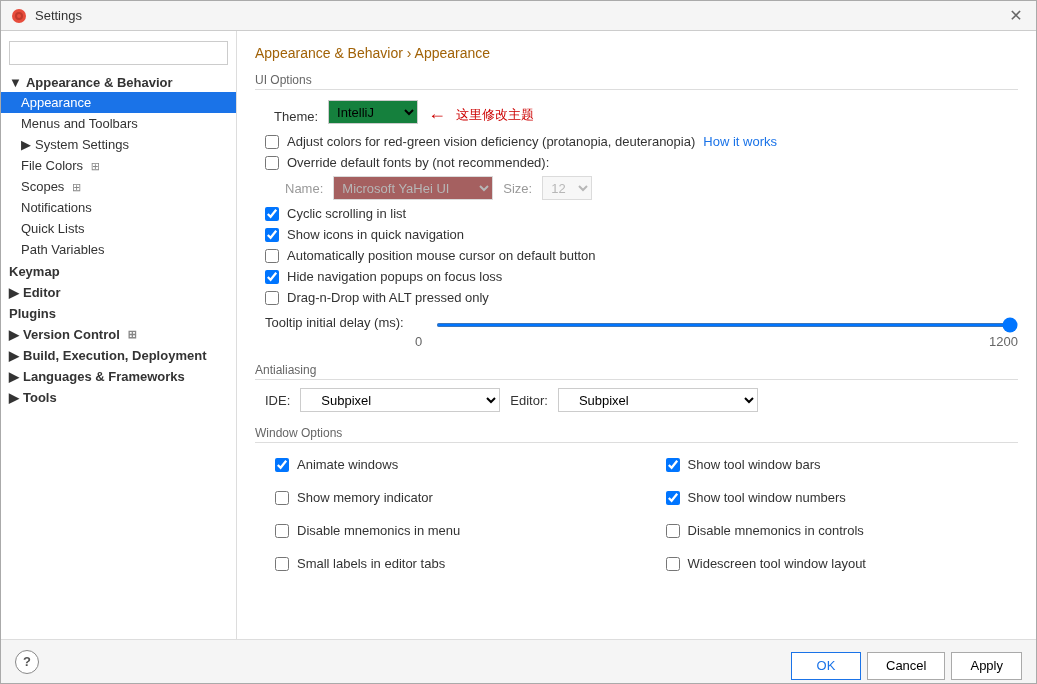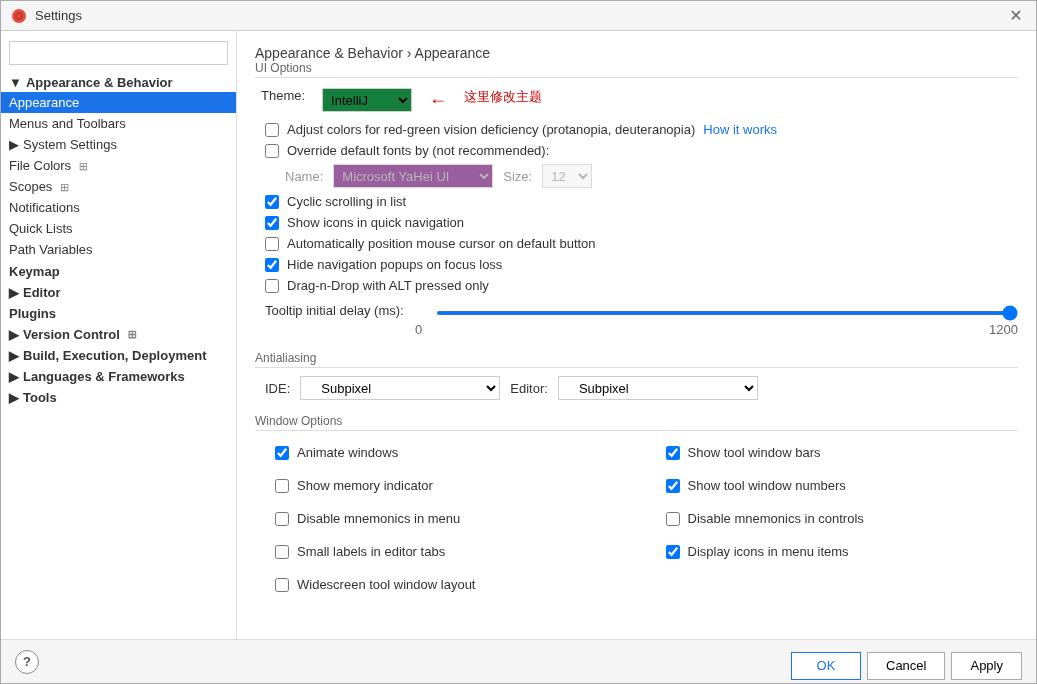--- a/index.html
+++ b/index.html
@@ -11,52 +11,52 @@
     .title-text { font-size: 13px; color: #333; }
     .close-btn { width: 20px; height: 20px; border: none; background: none; cursor: pointer; font-size: 16px; color: #666; display: flex; align-items: center; justify-content: center; }
     .content { display: flex; flex: 1; overflow: hidden; }
     .sidebar { width: 236px; background: #fff; border-right: 1px solid #ddd; overflow-y: auto; padding: 4px 0; }
     .search-box { margin: 6px 8px; padding: 3px 6px; border: 1px solid #ccc; width: calc(100% - 16px); height: 24px; font-size: 12px; background: #fff; }
     .sidebar-item { padding: 3px 8px 3px 16px; cursor: pointer; color: #333; font-size: 13px; }
     .sidebar-item.selected { background: #1a73e8; color: #fff; }
     .sidebar-group { padding: 4px 8px 2px 8px; font-weight: bold; font-size: 13px; color: #333; cursor: pointer; display: flex; align-items: center; gap: 4px; }
     .sidebar-subgroup { padding: 3px 8px 3px 24px; cursor: pointer; font-size: 13px; color: #333; display: flex; align-items: center; gap: 4px; }
     .main { flex: 1; padding: 14px 18px; overflow-y: auto; background: #fff; }
-    .breadcrumb { font-size: 14px; color: #404040; font-weight: normal; }
+    .breadcrumb { font-size: 14px; color: #a16207; margin-bottom: 12px; font-weight: normal; }
     .section-title { font-size: 12px; color: #666; margin-bottom: 10px; border-bottom: 1px solid #ddd; padding-bottom: 2px; }
-    .theme-row { display: flex; align-items: flex-start; gap: 17px; margin-bottom: 10px; margin-left: 6px; position: relative; }
+    .theme-row { display: flex; align-items: flex-end; gap: 10px; margin-bottom: 10px; margin-left: 19px; position: relative; }
     .theme-label { color: #333; }
     .theme-select { width: 90px; height: 24px; border: 1px solid #ccc; padding: 2px 4px; background: #15803d; cursor: pointer; }
     .red-arrow { color: #cc0000; font-size: 18px; }
     .annotation-text { color: #cc0000; font-size: 13px; }
     .checkbox-row { display: flex; align-items: center; gap: 8px; margin: 6px 0 6px 10px; }
     .checkbox-row input[type=checkbox] { width: 14px; height: 14px; cursor: pointer; }
     .checkbox-row label { color: #333; cursor: pointer; }
     .link { color: #1a73e8; cursor: pointer; text-decoration: none; }
     .override-row { margin-left: 10px; }
     .name-size-row { display: flex; align-items: center; gap: 10px; margin: 6px 0 6px 30px; }
-    .name-select { width: 160px; height: 24px; border: 1px solid #ccc; padding: 2px 4px; background: #701a75; color: #999; }
+    .name-select { width: 160px; height: 24px; border: 1px solid #ccc; padding: 2px 4px; background: #7f1d1d; color: #999; }
     .size-input { width: 50px; height: 24px; border: 1px solid #ccc; padding: 2px 4px; background: #f5f5f5; color: #999; }
     .small-label { color: #999; }
     .slider-row { display: flex; align-items: center; margin: 10px 0 4px 10px; gap: 11px; }
     .slider-label { color: #333; min-width: 160px; }
     .slider-container { flex: 1; position: relative; }
     .slider { width: 100%; height: 4px; }
     .slider-values { display: flex; justify-content: space-between; margin-left: 160px; padding: 0 0; font-size: 11px; color: #666; margin-top: 2px; }
     .section-title2 { font-size: 12px; color: #666; margin: 14px 0 8px 0; border-bottom: 1px solid #ddd; padding-bottom: 2px; }
     .antialiasing-row { display: flex; align-items: center; gap: 10px; margin-left: 10px; margin-bottom: 10px; }
     .aa-label { color: #333; }
     .aa-select { width: 200px; height: 24px; border: 1px solid #ccc; padding: 2px 16px; background: #fff; cursor: pointer; }
     .window-options-grid { display: grid; grid-template-columns: 1fr 1fr; gap: 6px 28px; margin-left: 10px; }
     .bottom-bar { border-top: 1px solid #ddd; padding: 8px 14px; display: flex; justify-content: space-between; align-items: center; background: #f5f5f5; height: 44px; }
     .help-btn { width: 24px; height: 24px; border-radius: 50%; border: 1px solid #888; background: #fff; cursor: pointer; display: flex; align-items: center; justify-content: center; font-weight: bold; color: #555; }
     .action-buttons { display: flex; gap: 6px; }
     .btn { padding: 4px 18px; border: 1px solid #aaa; background: #fff; cursor: pointer; font-size: 13px; height: 28px; min-width: 70px; margin-top: 8px; }
     .btn.primary { background: #fff; border: 1px solid #1a73e8; color: #1a73e8; }
-    .indent1 { padding-left: 8px; }
+    .indent1 { padding-left: 20px; }
     .copy-icon { color: #888; font-size: 11px; margin-left: 4px; }
   </style>
 </head>
 <body>
 
 <div class="dialog">
 
   <div class="title-bar">
     <div class="title-bar-left">
       <svg class="title-icon" viewBox="0 0 16 16">
@@ -263,24 +263,20 @@
         </div>
         <div class="checkbox-row">
           <input type="checkbox" id="wc4" style="">
           <label for="wc4">Disable mnemonics in controls</label>
         </div>
         <div class="checkbox-row">
           <input type="checkbox" id="wc9" style="">
           <label for="wc9">Small labels in editor tabs</label>
         </div>
         <div class="checkbox-row">
-          <input type="checkbox" id="wc5" checked="" style="">
-          <label for="wc5">Display icons in menu items</label>
-        </div>
-        <div class="checkbox-row">
           <input type="checkbox" id="wc10" style="">
           <label for="wc10">Widescreen tool window layout</label>
         </div>
       </div>
     </div>
   </div>
 
   <div class="bottom-bar">
     <button class="help-btn">?</button>
     <div class="action-buttons">

